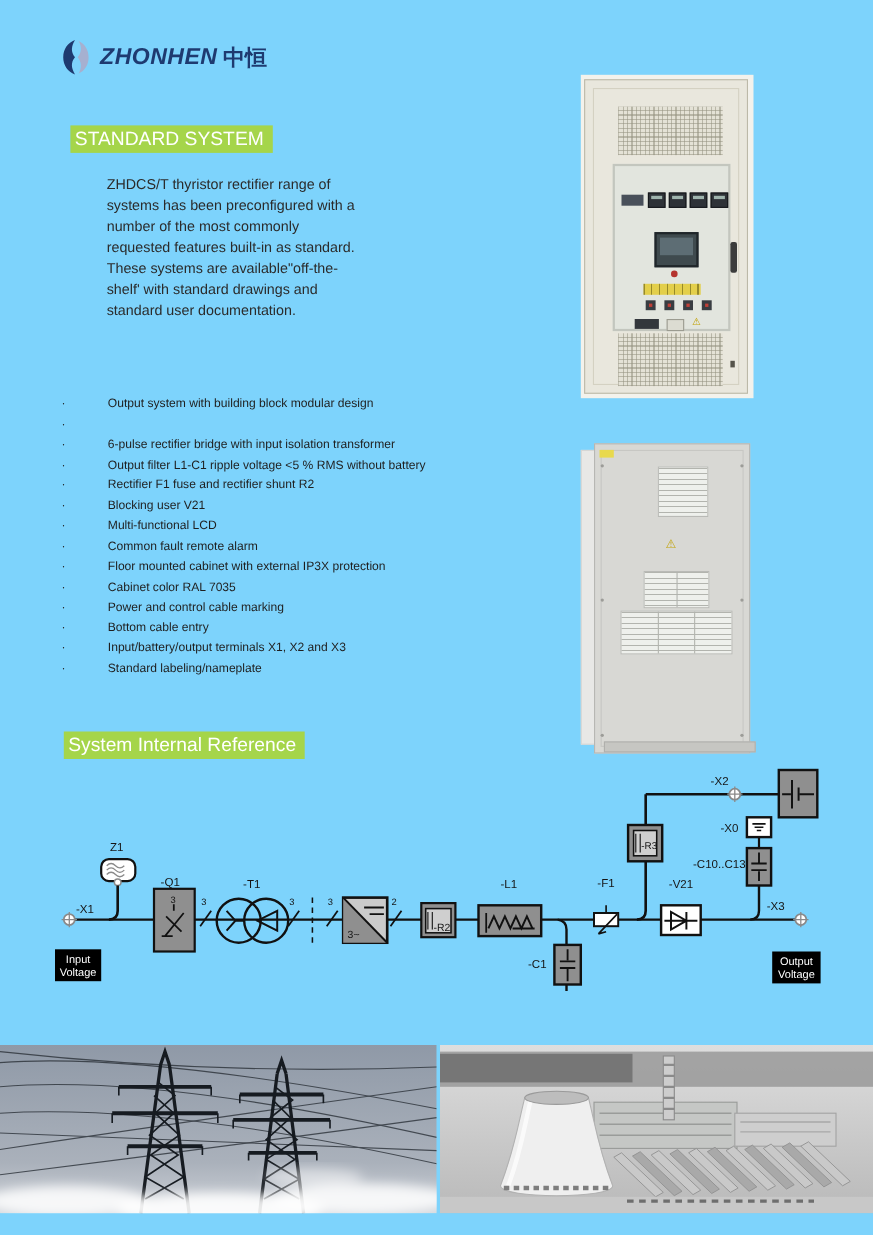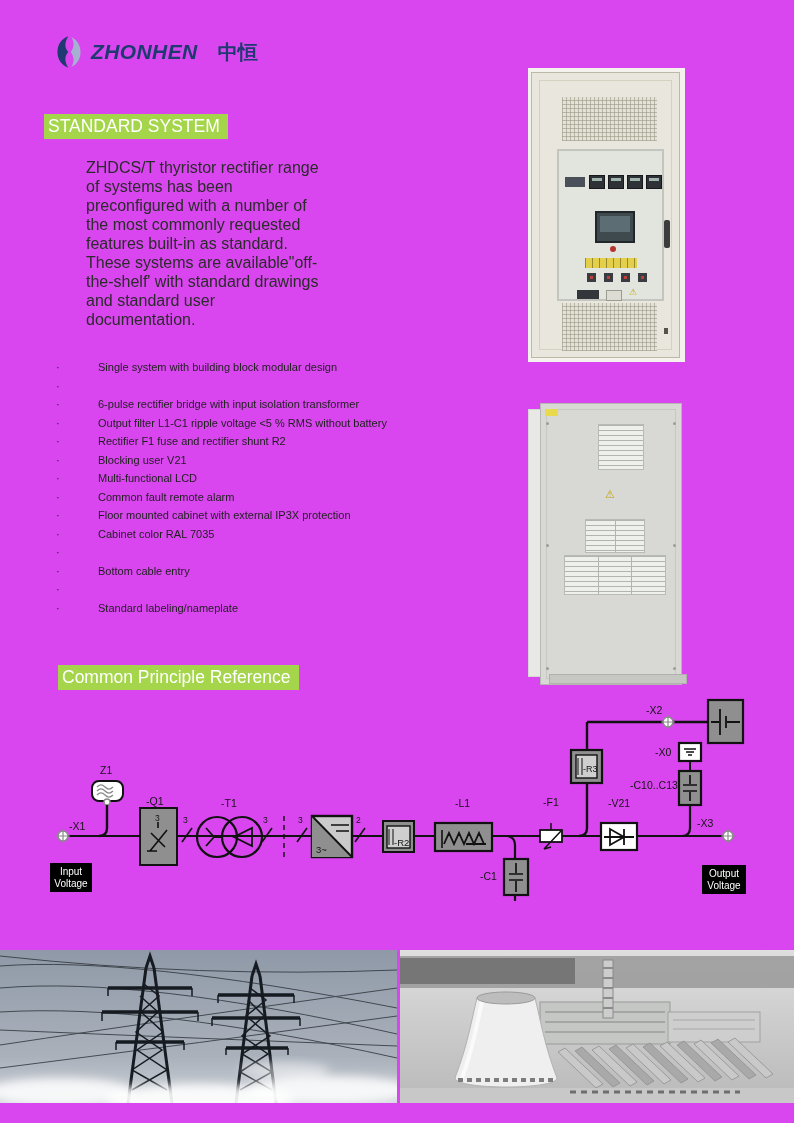--- a/index.html
+++ b/index.html
@@ -1,29 +1,29 @@
 <!DOCTYPE html>
 <html style="--accent-green: #a5d54a; --brand-blue: #1e3a70; --diagram-gray: #8f8f8f;"><head>
 <meta charset="utf-8">
 <style>
   html,body{margin:0;padding:0;background:#888;}
-  .page{position:relative;width:794px;height:1123px;background:#d946ef;margin:0 auto;
+  .page{position:relative;width:794px;height:1123px;background:#7dd3fc;margin:0 auto;
         font-family:"Liberation Sans",sans-serif;overflow:hidden;}
 
   
   .logo{position:absolute;left:55px;top:33px;display:flex;align-items:center;}
   .logo-text{font-size:21px;font-weight:bold;font-style:italic;color:var(--brand-blue,#1e3a70);
              letter-spacing:.4px;margin-left:8px;}
-  .logo-cn{font-size:20px;font-weight:bold;color:var(--brand-blue,#1e3a70);margin-left:20px;font-style:normal;font-family:Liberation Serif, serif;}
+  .logo-cn{font-size:20px;font-weight:bold;color:var(--brand-blue,#1e3a70);margin-left:5px;font-style:normal;font-family:Liberation Serif, serif;}
 
   
   .band{position:absolute;background:var(--accent-green,#a5d54a);color:#fff;
         font-size:17.5px;line-height:22px;padding:1px 8px 2px 4px;white-space:nowrap;}
 
-  .intro{position:absolute;left:86px;top:158px;width:236px;font-size:16px;line-height:19px;color:#2b2b2b;}
+  .intro{position:absolute;left:97px;top:158px;width:236px;font-size:13px;line-height:19px;color:#2b2b2b;}
 
   .cfg-list{position:absolute;left:50px;top:358px;width:440px;}
   .cfg-row{display:flex;height:18.5px;align-items:center;font-size:11px;color:#1f1f1f;}
   .cfg-row .dot{width:48px;text-indent:6px;color:#1f1f1f;}
   .cfg-row .cfg-text{flex:1;}
 
   
   .diagram{position:absolute;left:0;top:690px;width:794px;height:215px;}
   .diagram text{font-family:"Liberation Sans",sans-serif;fill:#151515;}
 
@@ -80,29 +80,29 @@
 
   <div class="logo">
     <svg width="28" height="38" viewBox="0 0 34 42">
       <path d="M16 2 C8 5 3 12 3 21 C3 30 8 37 16 40 C12 33 11 27 16 21 C11 15 12 9 16 2 Z" fill="#1e3a70"></path>
       <path d="M20 3 C27 6 31 13 31 21 C31 29 27 36 20 39 C24 32 23 26 19 21 C23 16 24 10 20 3 Z" fill="#a6b0d0"></path>
     </svg>
     <span class="logo-text">ZHONHEN</span>
     <span class="logo-cn">中恒</span>
   </div>
 
-  <div class="band" style="left:44px;top:114px;">STANDARD SYSTEM</div>
-  <div class="band" style="left:58px;top:665px;">Common Principle Reference</div>
+  <div class="band" style="left:64px;top:114px;">STANDARD SYSTEM</div>
+  <div class="band" style="left:58px;top:665px;">System Internal Reference</div>
 
   <div class="intro">ZHDCS/T thyristor rectifier range of systems has been preconfigured with a number of the most commonly requested features built-in as standard. These systems are available"off-the-shelf' with standard drawings and standard user documentation.</div>
 
   <div class="cfg-list">
       <div class="cfg-row">
         <span class="dot">·</span>
-        <span class="cfg-text">Single system with building block modular design</span>
+        <span class="cfg-text">Output system with building block modular design</span>
       </div>
       <div class="cfg-row">
         <span class="dot">·</span>
       </div>
       <div class="cfg-row">
         <span class="dot">·</span>
         <span class="cfg-text">6-pulse rectifier bridge with input isolation transformer</span>
       </div>
       <div class="cfg-row">
         <span class="dot">·</span>
@@ -127,27 +127,29 @@
       <div class="cfg-row">
         <span class="dot">·</span>
         <span class="cfg-text">Floor mounted cabinet with external IP3X protection</span>
       </div>
       <div class="cfg-row">
         <span class="dot">·</span>
         <span class="cfg-text">Cabinet color RAL 7035</span>
       </div>
       <div class="cfg-row">
         <span class="dot">·</span>
+        <span class="cfg-text">Power and control cable marking</span>
       </div>
       <div class="cfg-row">
         <span class="dot">·</span>
         <span class="cfg-text">Bottom cable entry</span>
       </div>
       <div class="cfg-row">
         <span class="dot">·</span>
+        <span class="cfg-text">Input/battery/output terminals X1, X2 and X3</span>
       </div>
       <div class="cfg-row">
         <span class="dot">·</span>
         <span class="cfg-text">Standard labeling/nameplate</span>
       </div>
     </div>
 
   <svg class="diagram" viewBox="0 690 794 215">
 
     <path d="M63 836 H728" stroke="#111" stroke-width="2" fill="none"></path>

